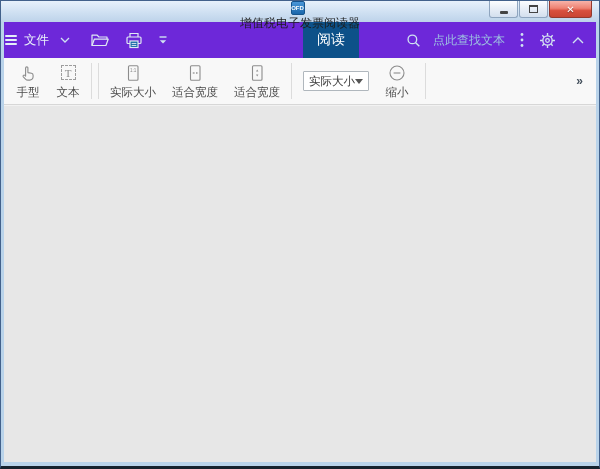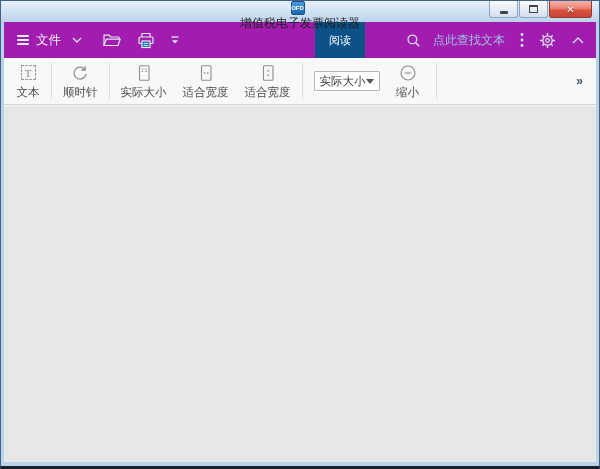--- a/index.html
+++ b/index.html
@@ -21,31 +21,31 @@
     display:flex; align-items:center; justify-content:center;
     background:linear-gradient(#fdfeff,#e9eff7 45%,#d3dfee); cursor:default; }
   .win-btn.minimize, .win-btn.maximize { width:29px; }
   .win-btn.close { width:43px; border-color:#93392e;
     background:linear-gradient(#f7b3a9,#ee8272 45%,#d8503e 60%,#c94533); }
   .glyph-min { width:8px; height:3px; background:#444; margin-top:7px; border-radius:1px; }
   .glyph-max { width:9px; height:8px; border:1px solid #444; border-top:2px solid #444; background:transparent; }
   .glyph-close { color:#fff; font-size:10px; font-weight:bold; text-shadow:0 1px 1px rgba(0,0,0,.4); line-height:15px; }
 
   
-  .ribbon { height:36px; background:#a21caf; display:flex; align-items:center; padding-left:13px; color:#e8f1f9; }
+  .ribbon { height:36px; background:#6d28d9; display:flex; align-items:center; padding-left:1px; color:#e8f1f9; }
   .hamburger { display:flex; flex-direction:column; gap:2.5px; width:12px; }
   .hamburger i { display:block; height:1.5px; background:#e3eef8; border-radius:1px; }
   .file-label { font-size:12.5px; margin-left:7px; color:#eaf2fa; }
   .chev-down-sm { margin-left:11px; display:flex; }
   .ribbon-icon { display:flex; align-items:center; justify-content:center; }
   .ri-folder { margin-left:20px; }
   .ri-printer { margin-left:15px; }
   .ri-dropdown { margin-left:13px; }
   .tab-read { margin-left:133px; height:36px; min-width:50px; padding:0 14px; background:#0d5189;
-    display:flex; align-items:center; justify-content:center; font-size:11px; color:#fff; }
+    display:flex; align-items:center; justify-content:center; font-size:14px; color:#fff; }
   .ribbon-right { margin-left:auto; display:flex; align-items:center; gap:15px; padding-right:11px; }
   .search-box { display:flex; align-items:center; gap:12px;text-align:right; }
   .search-placeholder { font-size:12px; color:#9dc2e0; }
 
   
   .toolbar { height:47px; background:#f8f8f8; border-bottom:1px solid #d7d7d7; display:flex; align-items:center; padding:0 4px; }
   .tb-btn { display:flex; flex-direction:column; align-items:center; justify-content:center; gap:2px; padding:2px 8px; min-width:40px; }
   .tb-icon { height:20px; display:flex; align-items:center; justify-content:center; }
   .tb-label { font-size:11.5px; color:#4c4c4c; white-space:nowrap; }
   .tb-sep { width:1px; height:36px; background:#dcdcdc; margin:0 3px; align-self:center; }
@@ -148,39 +148,38 @@
       <span class="ribbon-icon">
         <svg width="14" height="9" viewBox="0 0 14 9">
           <polyline points="2,7 7,2 12,7" fill="none" stroke="#cfe2f2" stroke-width="1.4"></polyline>
         </svg>
       </span>
     </div>
   </div>
 
   <div class="toolbar">
 
+    <div class="tb-btn">
+      <span class="tb-icon">
+        <svg width="20" height="20" viewBox="0 0 20 20">
+          <path d="M7.6 10.8 V5 a1.15 1.15 0 0 1 2.3 0 v4.6 l3.6 .7 c.95 .18 1.6 1 1.6 1.95 v1.55 a3.3 3.3 0 0 1 -3.3 3.3 h-1.9 c-.9 0 -1.76 -.37 -2.38 -1.02 l-2.2 -2.3 a1.05 1.05 0 0 1 1.5 -1.46 l.78 .74 z" fill="none" stroke="#8c8c8c" stroke-width="1.1" stroke-linejoin="round"></path>
+        </svg>
+      </span>
+      <span class="tb-label">手型</span>
+    </div>
 
     <div class="tb-btn">
       <span class="tb-icon">
           <span class="text-sel-box">T</span>
         </span>
       <span class="tb-label">文本</span>
     </div>
 
     <div class="tb-sep"></div>
 
-    <div class="tb-btn">
-      <span class="tb-icon">
-        <svg width="20" height="20" viewBox="0 0 20 20">
-          <path d="M15.2 7 A6 6 0 1 0 16 11" fill="none" stroke="#8c8c8c" stroke-width="1.3"></path>
-          <polyline points="15.2,3.2 15.2,7 11.4,7" fill="none" stroke="#8c8c8c" stroke-width="1.3"></polyline>
-        </svg>
-      </span>
-      <span class="tb-label">顺时针</span>
-    </div>
 
 
     <div class="tb-sep"></div>
 
     <div class="tb-btn">
       <span class="tb-icon">
         <svg width="20" height="20" viewBox="0 0 20 20">
           <rect x="5.5" y="2.8" width="9.5" height="14.4" rx="1" fill="none" stroke="#8c8c8c" stroke-width="1.1"></rect>
           <text x="10.2" y="8.7" font-size="4.6" fill="#8c8c8c" text-anchor="middle" font-family="Liberation Sans, sans-serif">1:1</text>
         </svg>

